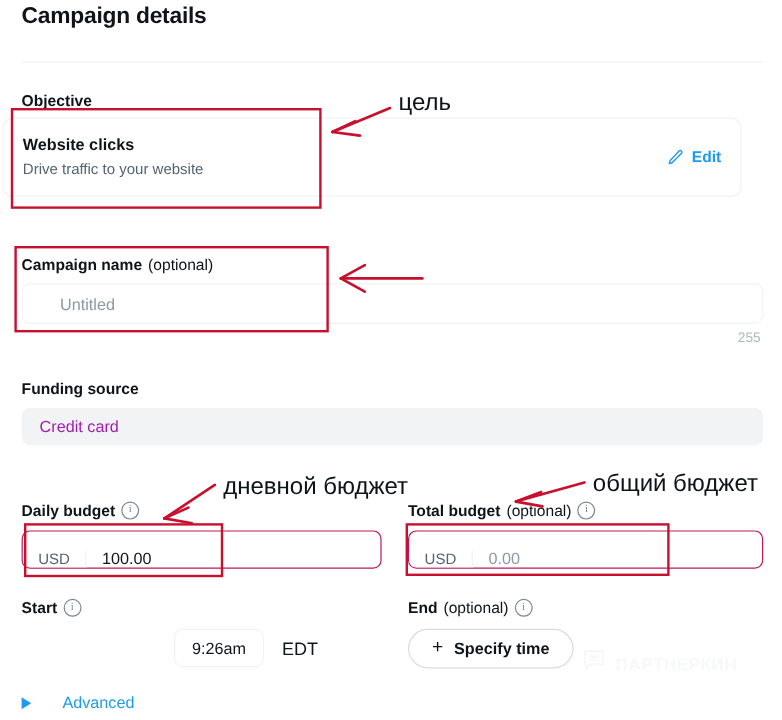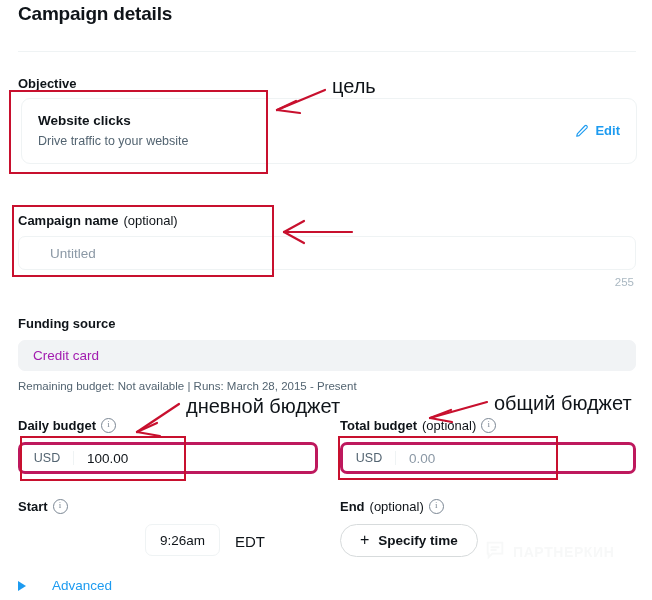--- a/index.html
+++ b/index.html
@@ -77,21 +77,21 @@
     font-weight: normal;
     font-style: normal;
     color: #7b8794;
     line-height: 13px;
     font-family: "Liberation Serif", serif;
   }
 
   
   .objective-card {
     position: absolute;
-    left: 21px;
+    left: 2px;
     top: 98px;
     width: 616px;
     height: 66px;
     box-sizing: border-box;
     border: 1px solid #eff3f4;
     border-radius: 9px;
     background: #fff;
     padding-left: 32px;
   }
   .objective-title {
@@ -173,25 +173,25 @@
     top: 380px;
     font-size: 11.5px;
     color: #536471;
   }
 
   
   .money-input {
     position: absolute;
     height: 32px;
     box-sizing: border-box;
-    border: 3px solid #be185d;
+    border: 1px solid #be185d;
     border-radius: 7px;
     background: #fff;
     display: flex;
-    align-items: center;
+    align-items: flex-end;
     overflow: hidden;
   }
   .money-prefix {
     width: 52px;
     display: flex;
     align-items: center;
     justify-content: center;
     font-size: 12.5px;
     color: #536471;
     border-right: 1px solid #eff3f4;
@@ -346,21 +346,20 @@
   </div>
   <input class="text-input" type="text" placeholder="Untitled" style="">
   <div class="char-counter">255</div>
 
   <div class="field-label" style="left:18px; top:316px;">
     <span>Funding source</span>
   </div>
   <div class="funding-field">
     <span>Credit card</span>
   </div>
-  <div class="funding-note">Remaining budget: Not available | Runs: March 28, 2015 - Present</div>
 
   <div class="field-label" style="left:18px; top:418px;">
     <span>Daily budget</span>
     <span class="info-icon"></span>
   </div>
   <div class="money-input" style="left:18px; top:442px; width:300px;">
     <div class="money-prefix">USD</div>
     <div class="money-value">100.00</div>
   </div>
 

